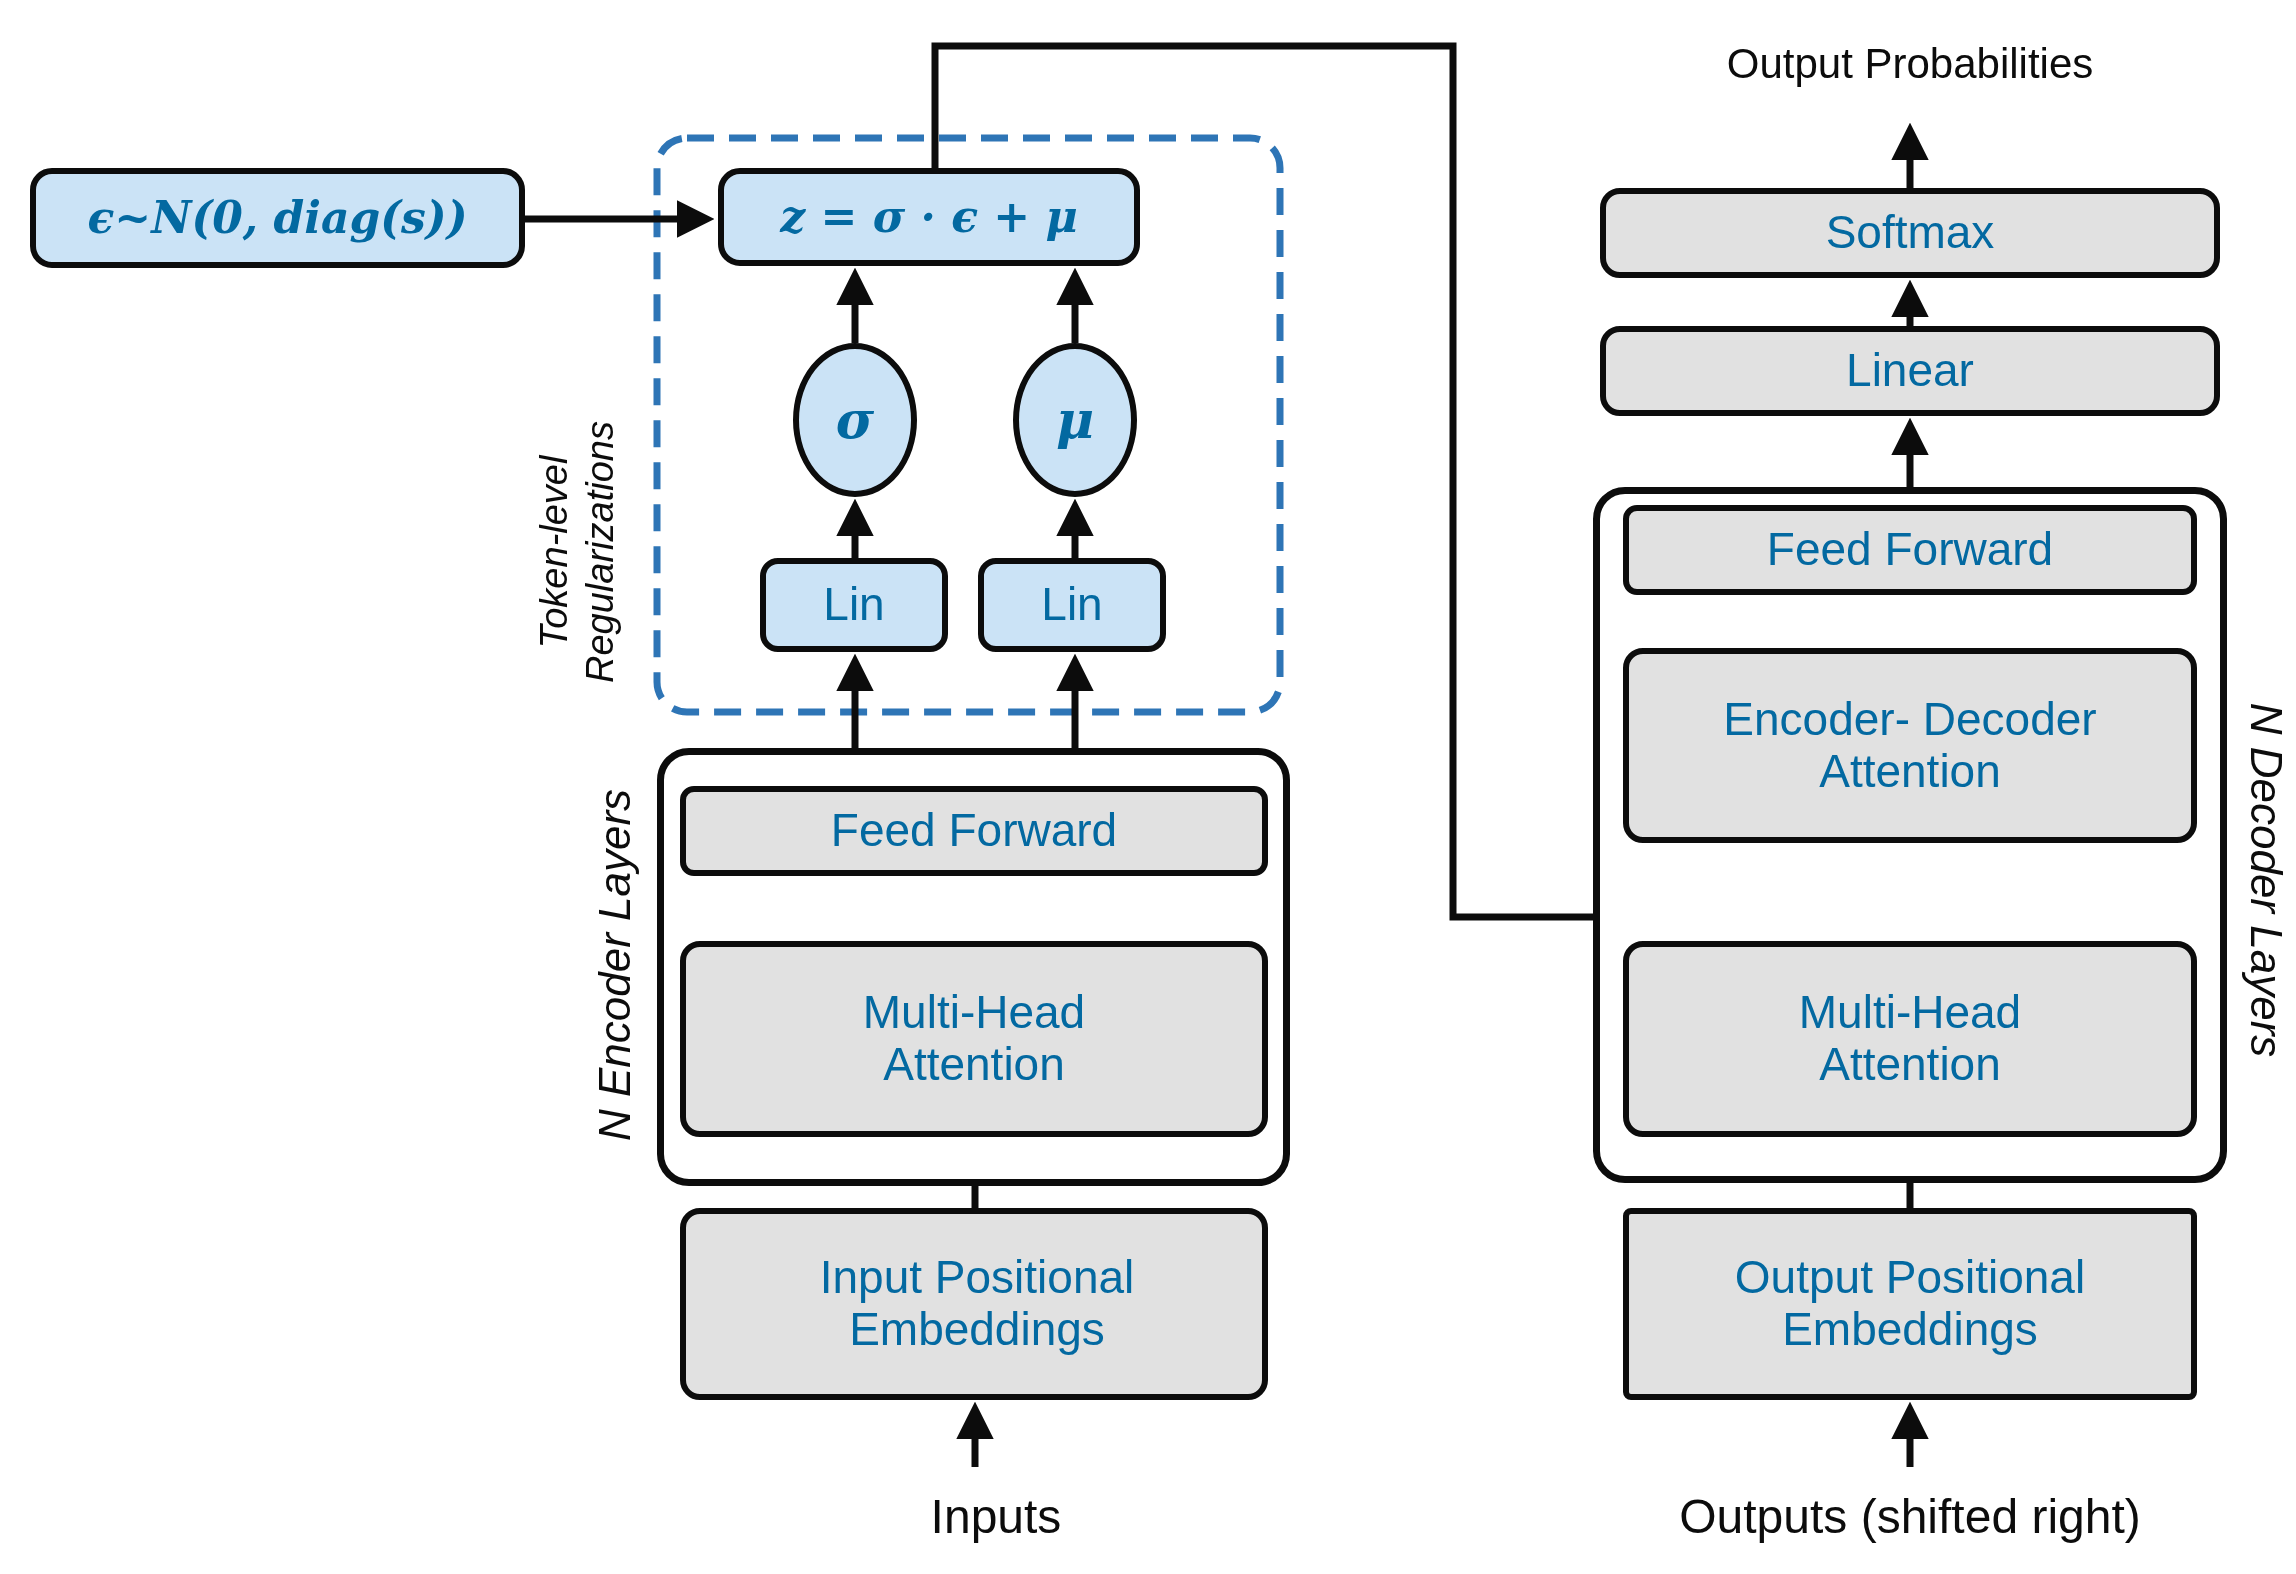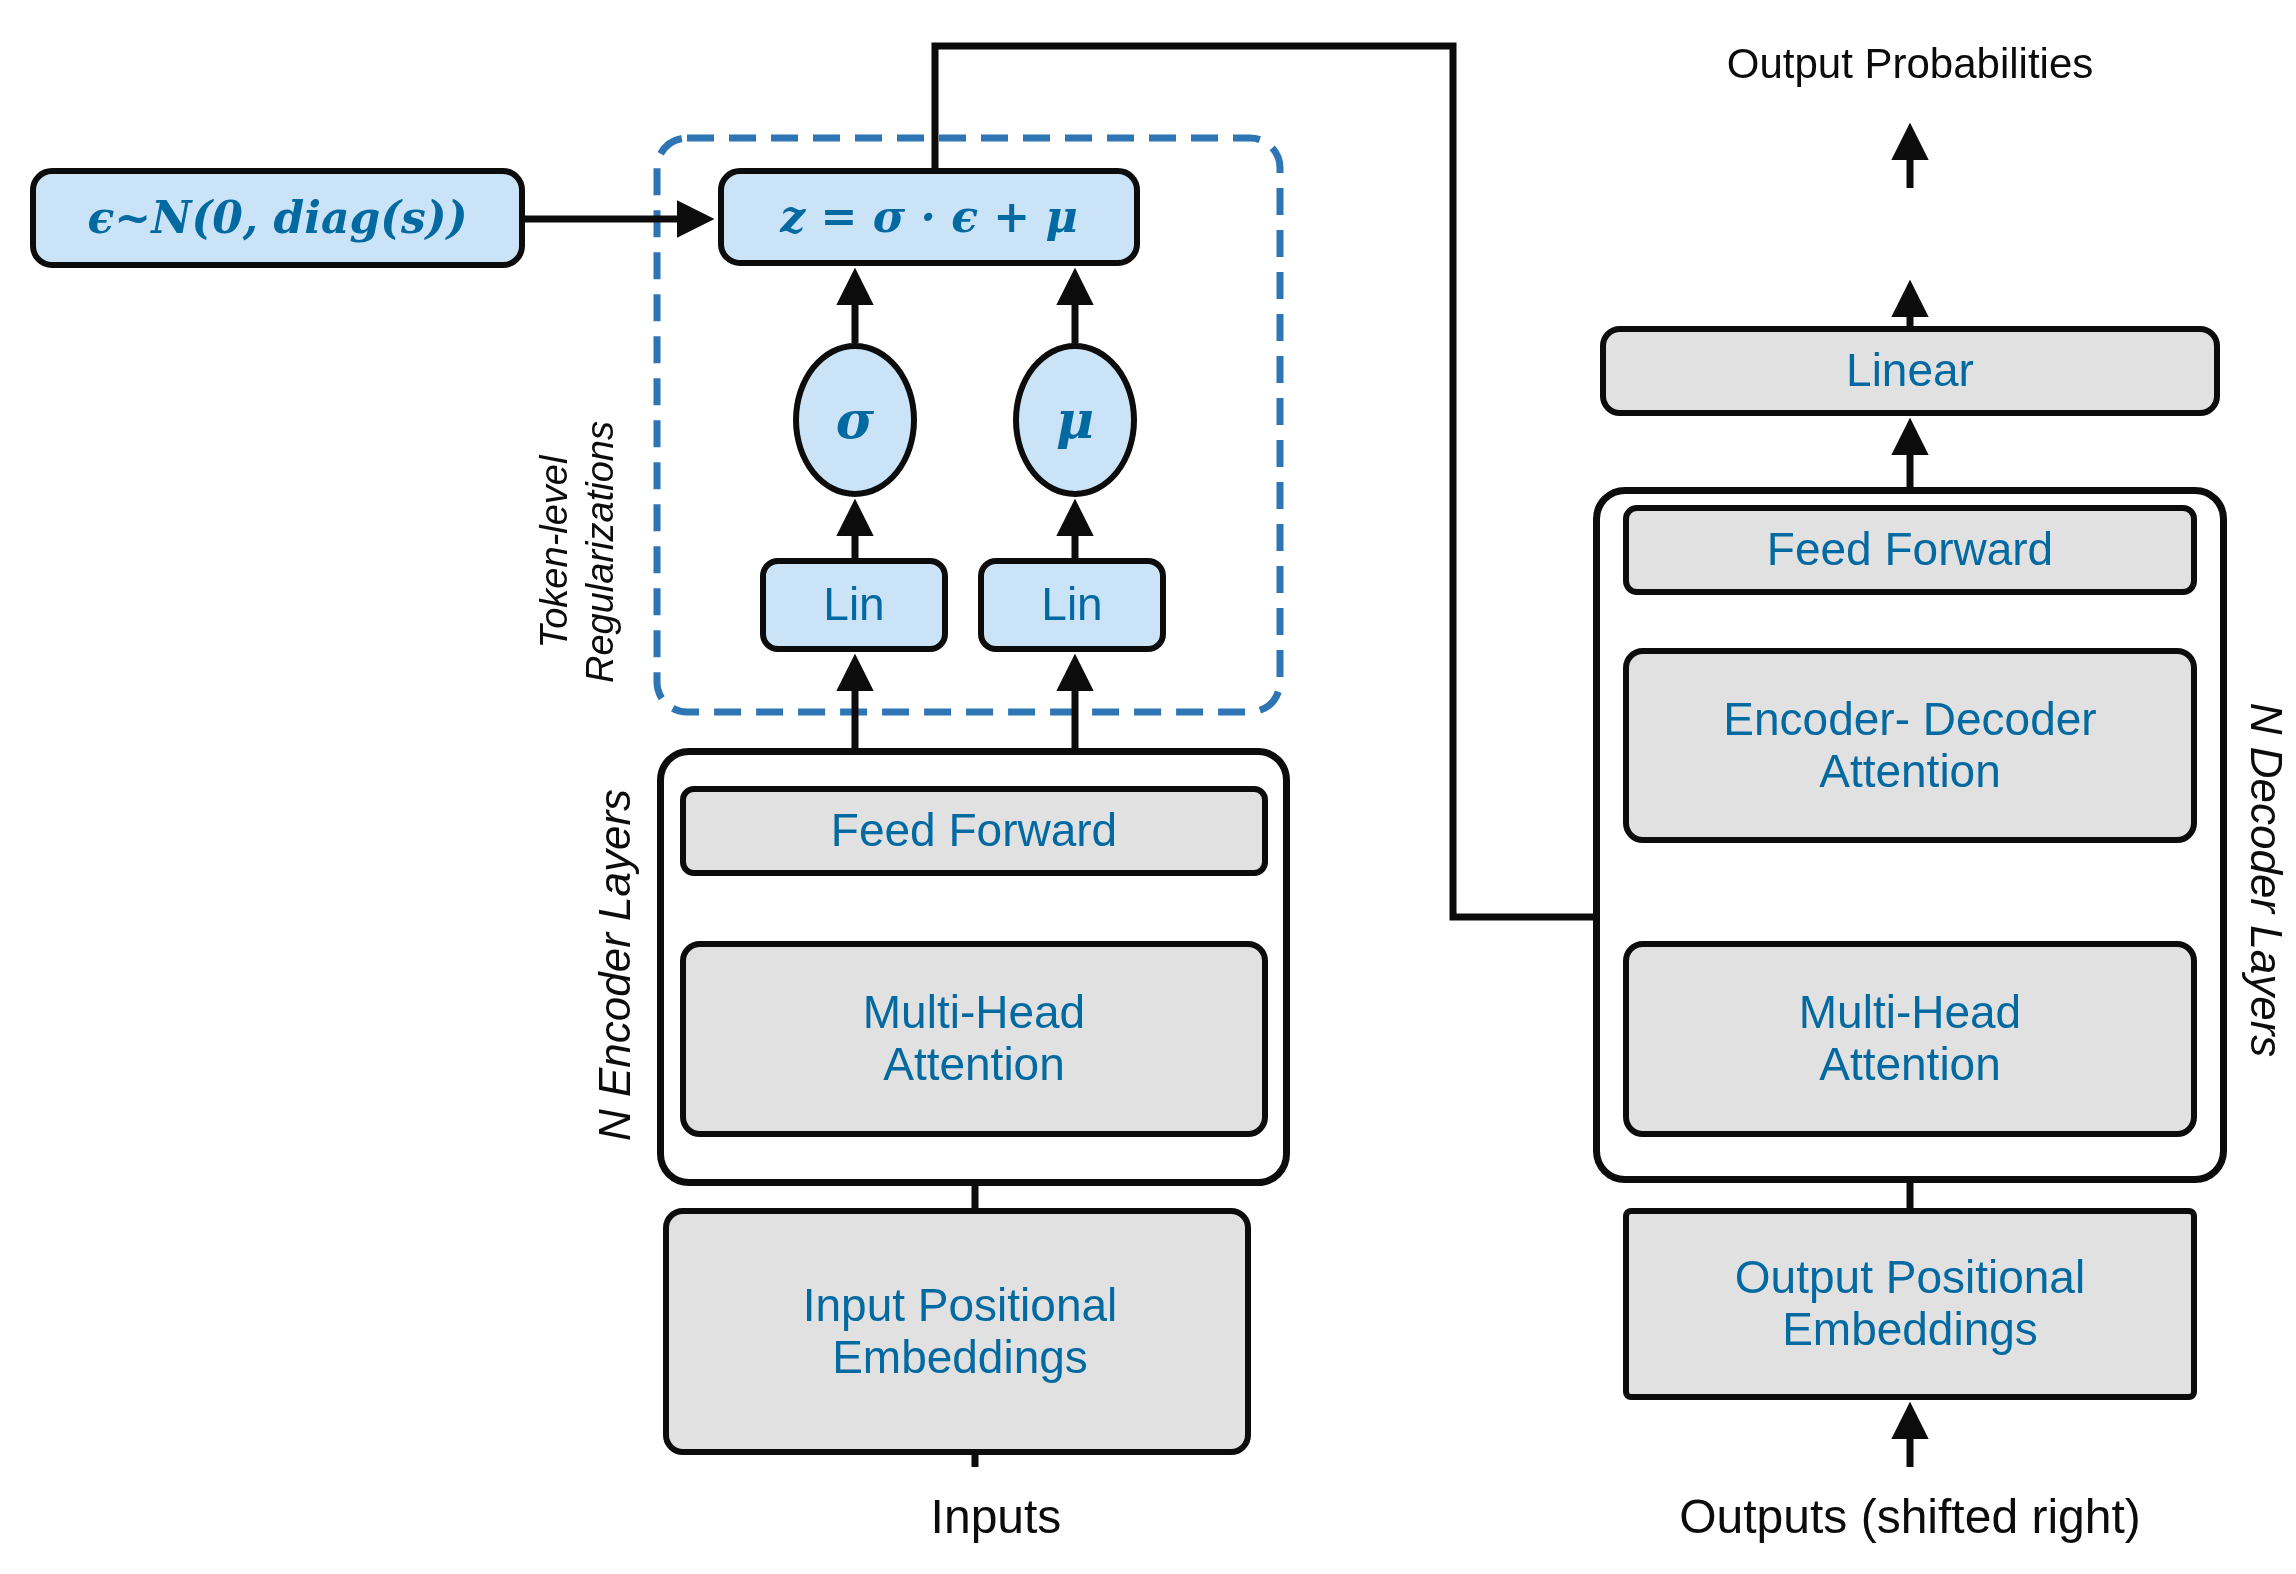--- a/index.html
+++ b/index.html
@@ -116,35 +116,38 @@
     <span>Feed Forward</span>
   </div>
 
   <div class="node gray boxlabel" style="left:680px;top:941px;width:588px;height:196px;">
     <div>
       <div>Multi-Head</div>
       <div>Attention</div>
     </div>
   </div>
 
-  <div class="node gray boxlabel" style="left:663px;top:1208px;width:588px;height:247px;padding-left:6px;">
+  <div class="node gray boxlabel" style="left:680px;top:1208px;width:588px;height:192px;padding-left:6px;">
     <div>
       <div>Input Positional</div>
       <div>Embeddings</div>
     </div>
   </div>
 
   <div class="freelabel" style="left:796px;top:1486px;width:400px;height:60px;font-size:48px;">
     <span>Inputs</span>
   </div>
 
   <div class="freelabel" style="left:1660px;top:32px;width:500px;height:64px;font-size:42px;">
     <span>Output Probabilities</span>
   </div>
 
+  <div class="node gray boxlabel" style="left:1600px;top:188px;width:620px;height:90px;">
+    <span>Softmax</span>
+  </div>
 
   <div class="node gray boxlabel" style="left:1600px;top:326px;width:620px;height:90px;">
     <span>Linear</span>
   </div>
 
   <div class="node outer" style="left:1593px;top:487px;width:634px;height:696px;"></div>
 
   <div class="freelabel rot" style="left:1966px;top:850px;width:600px;height:60px;font-size:44px;transform:rotate(90deg);white-space:nowrap;">
     <span>N Decoder Layers</span>
   </div>

